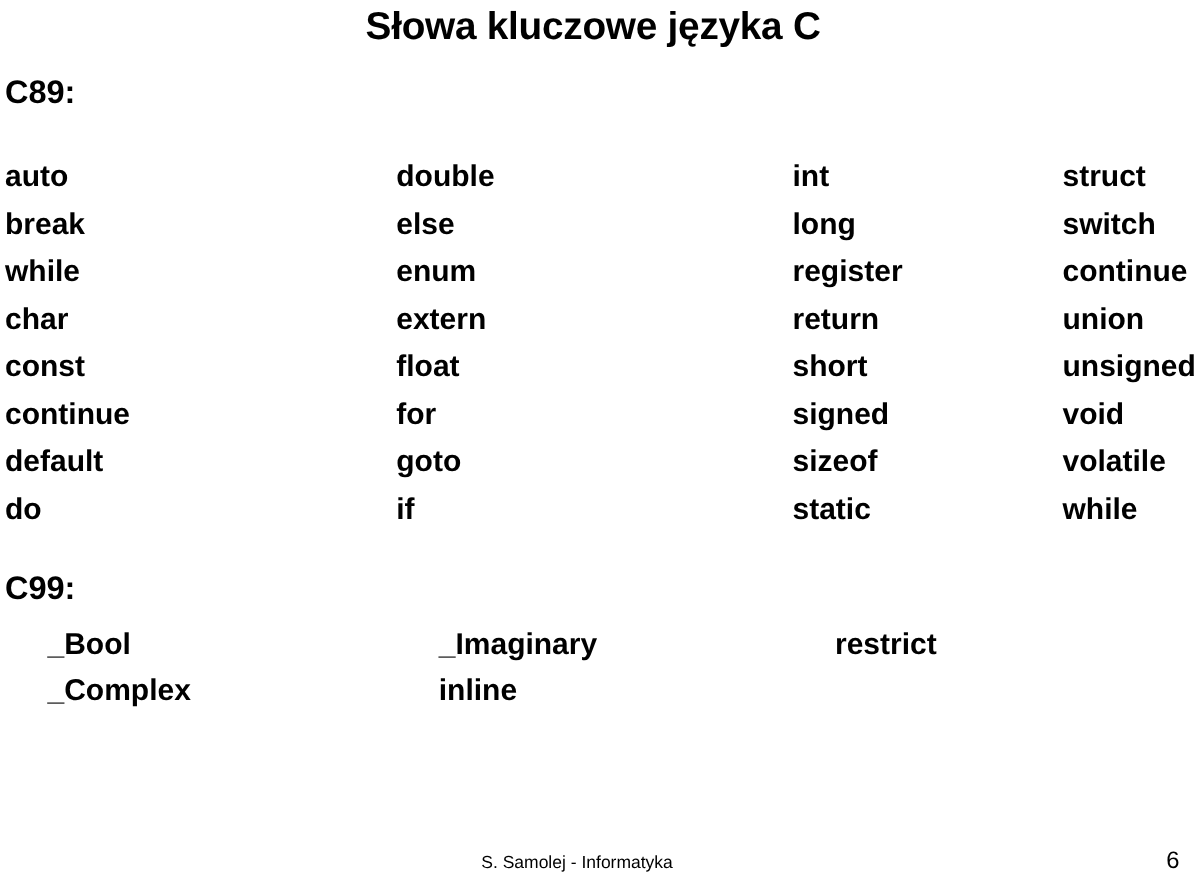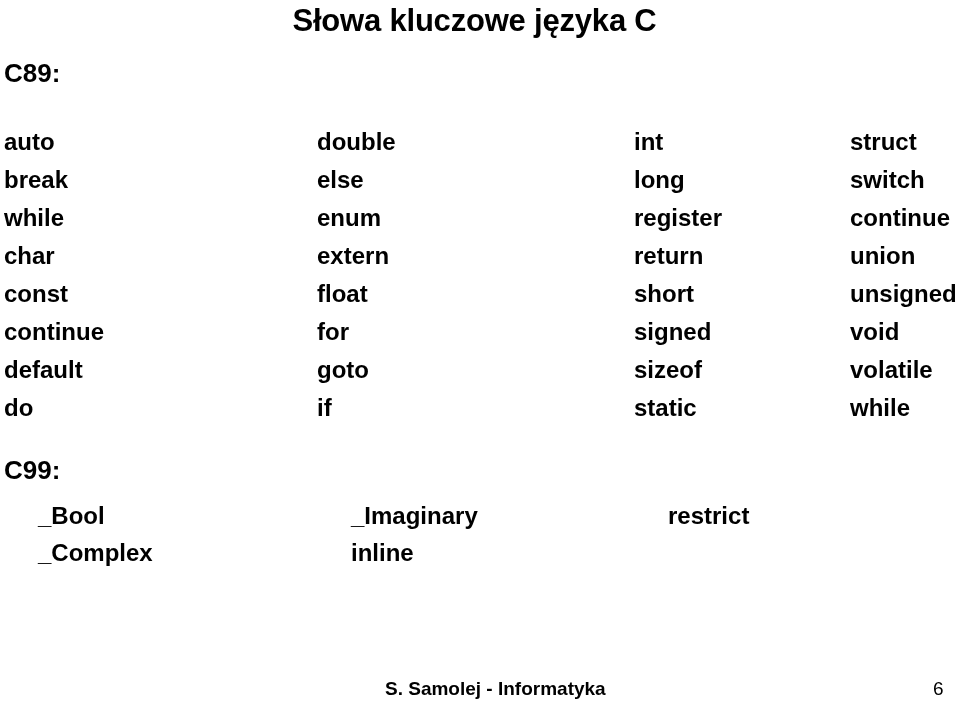--- a/index.html
+++ b/index.html
@@ -67,22 +67,22 @@
     white-space: nowrap;
     overflow: visible;
   }
   .kw-cell.empty { visibility: hidden; }
 
   
   .footer-text {
     position: absolute;
     top: 676px;
     left: 385px;
-    font-size: 19px;
-    font-weight: bold;
+    font-size: 14px;
+    font-weight: normal;
     line-height: 26px;
     white-space: nowrap;
   }
   .footer-page {
     position: absolute;
     top: 676px;
     left: 933px;
     font-size: 19px;
     font-weight: normal;
     line-height: 26px;

